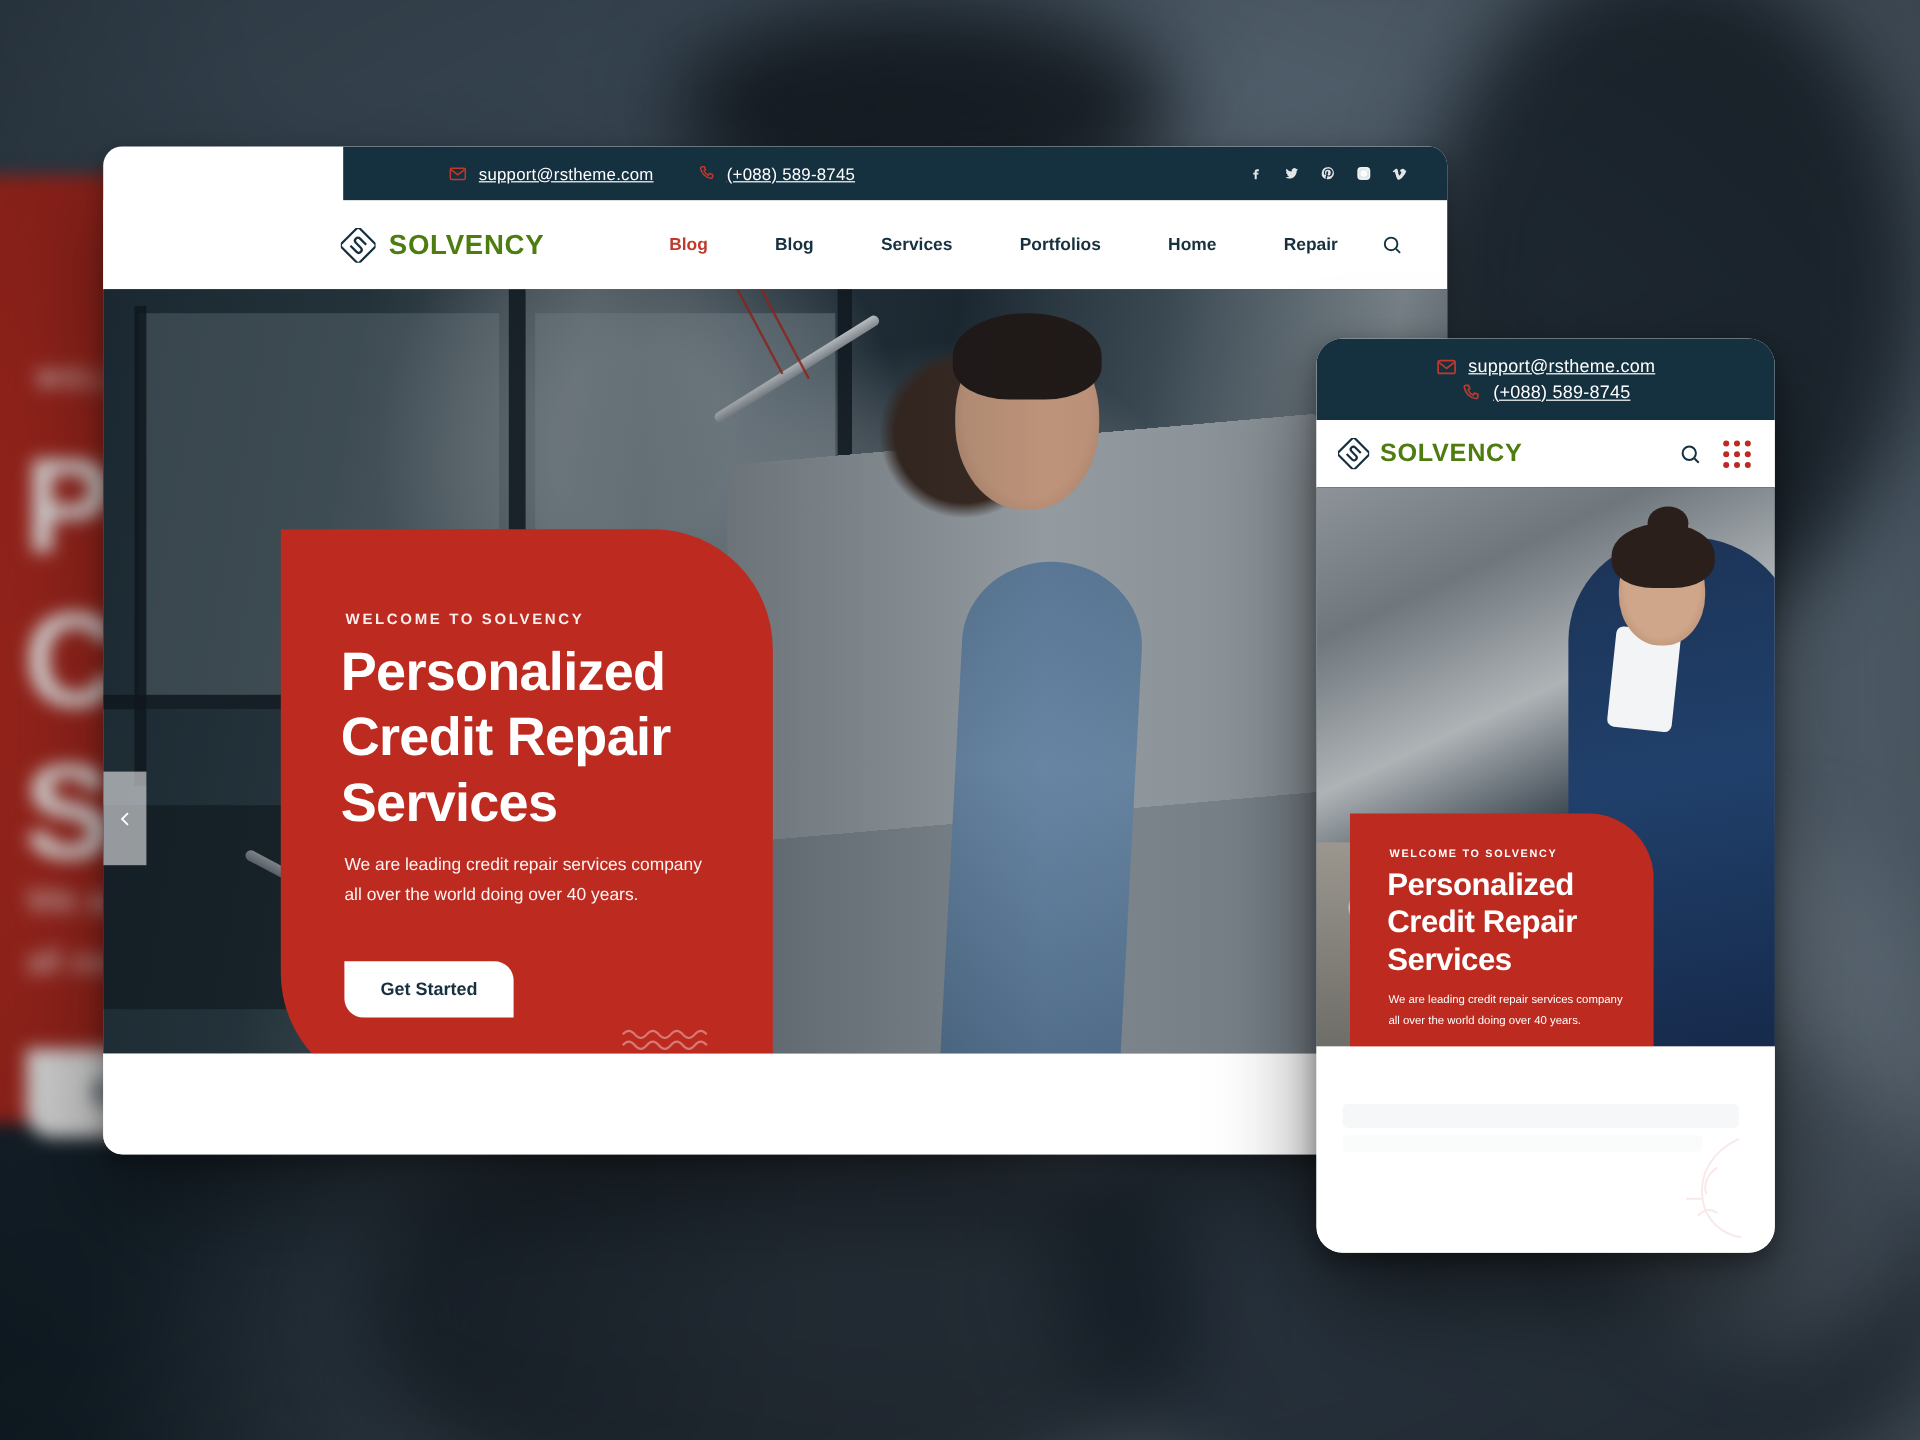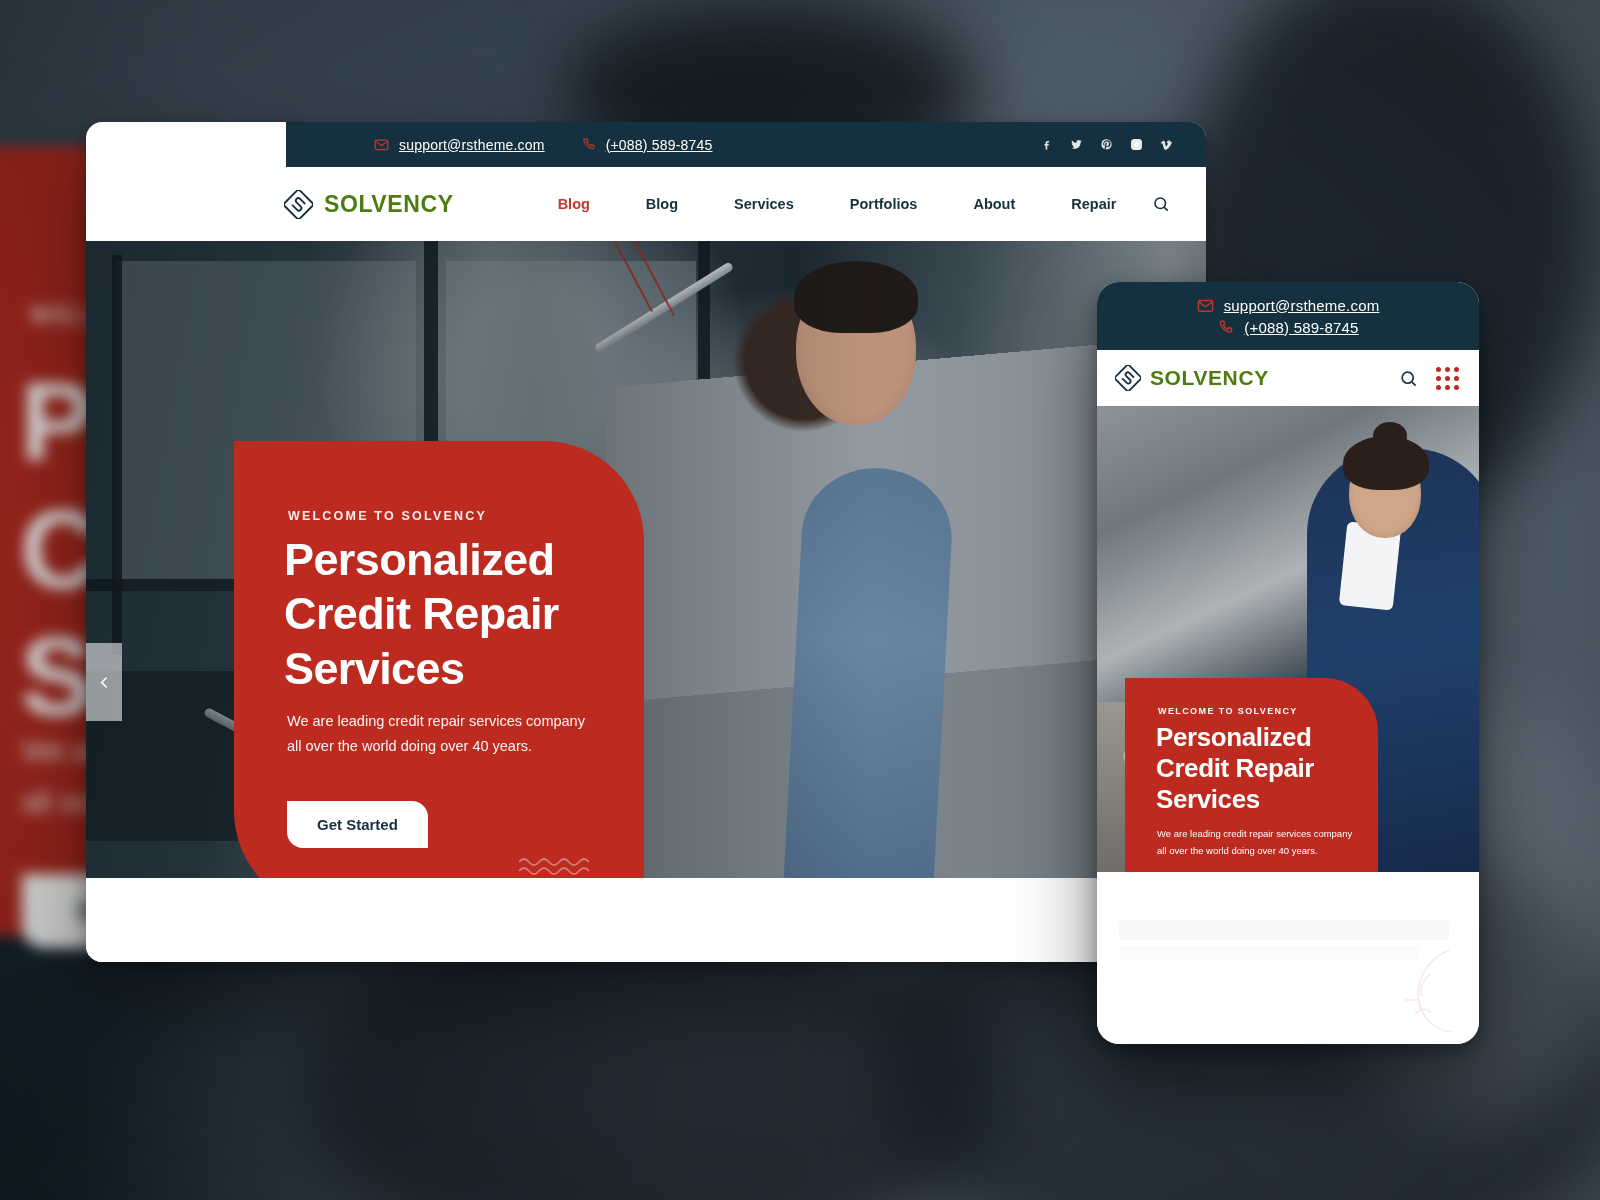--- a/index.html
+++ b/index.html
@@ -343,21 +343,21 @@
           </g>
         </svg>
       </span>
       <span class="word">SOLVENCY</span>
     </div>
     <nav class="menu">
       <a href="#" class="active">Blog</a>
       <a href="#">Blog</a>
       <a href="#">Services</a>
       <a href="#">Portfolios</a>
-      <a href="#">About</a>
+      <a href="#">Home</a>
       <a href="#">Repair</a>
     </nav>
     <div class="nav-right">
       <div class="searchbtn">
         <svg viewBox="0 0 24 24" fill="none" stroke="currentColor" stroke-width="2.1">
           <circle cx="11" cy="11" r="7"></circle>
             <path d="M16.5 16.5 21 21"></path>
         </svg>
       </div>
 

